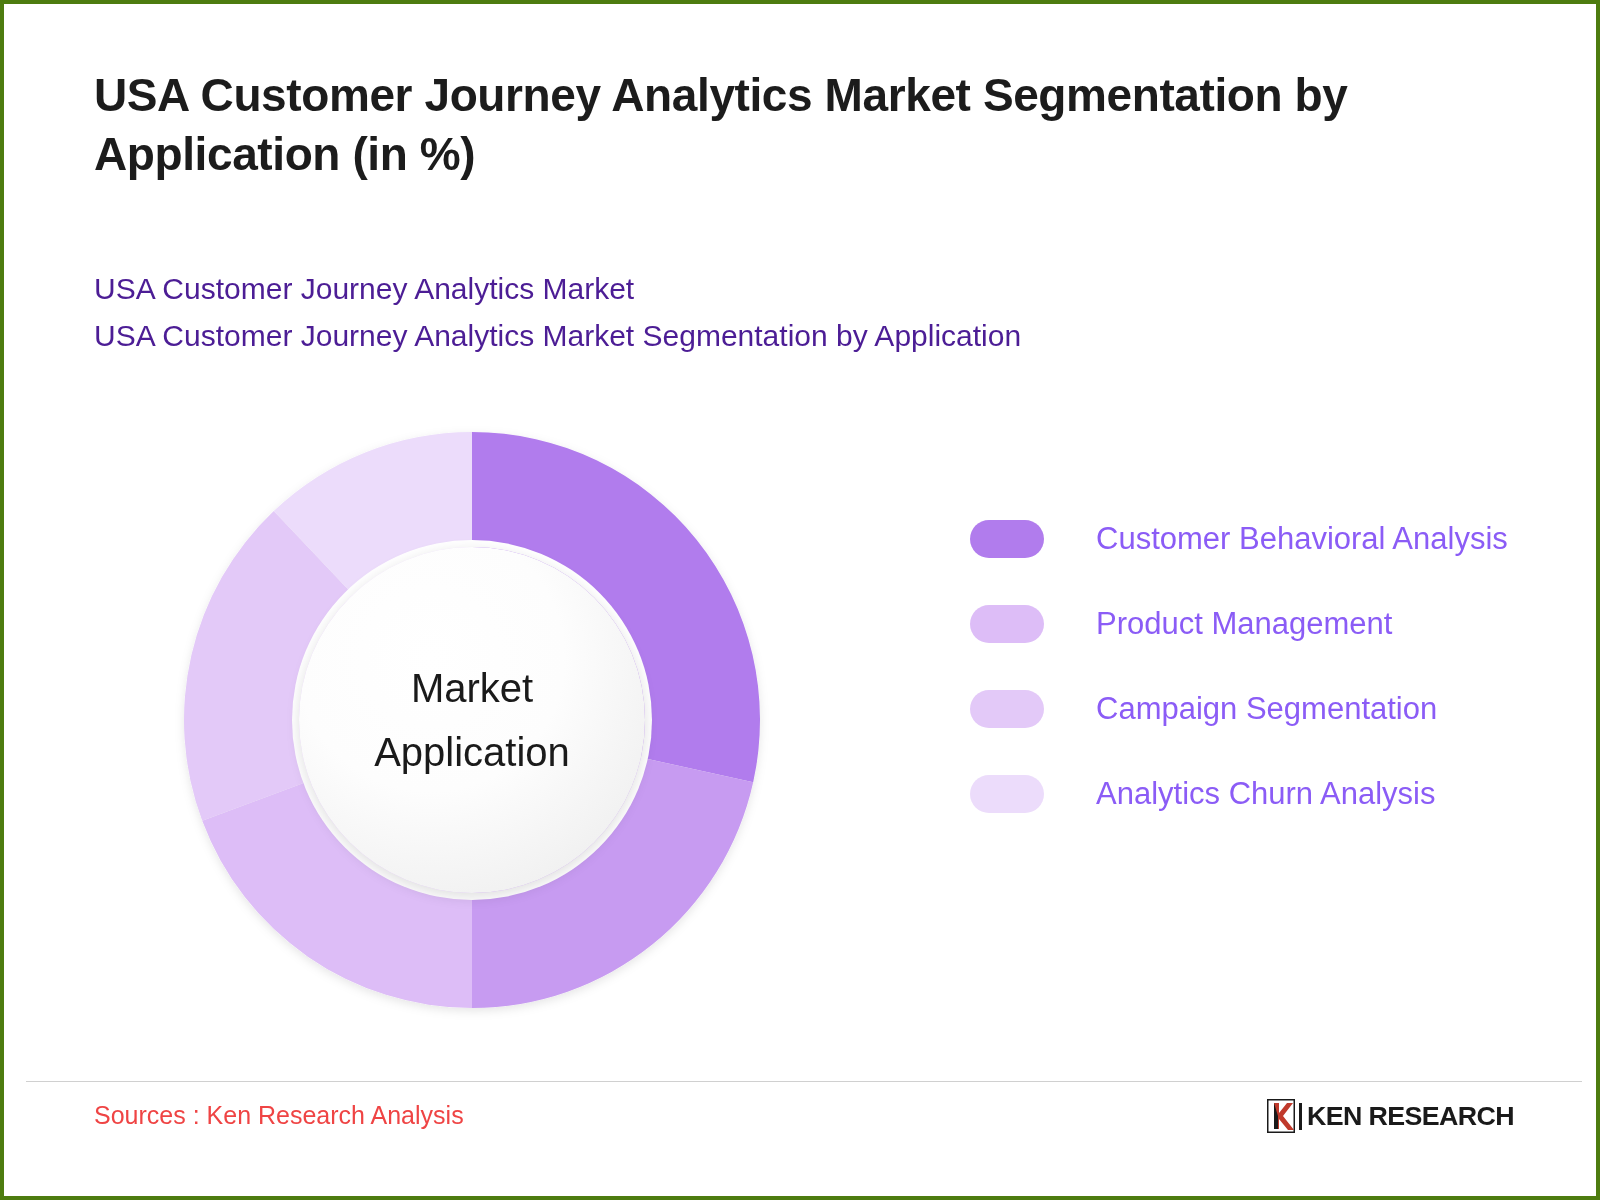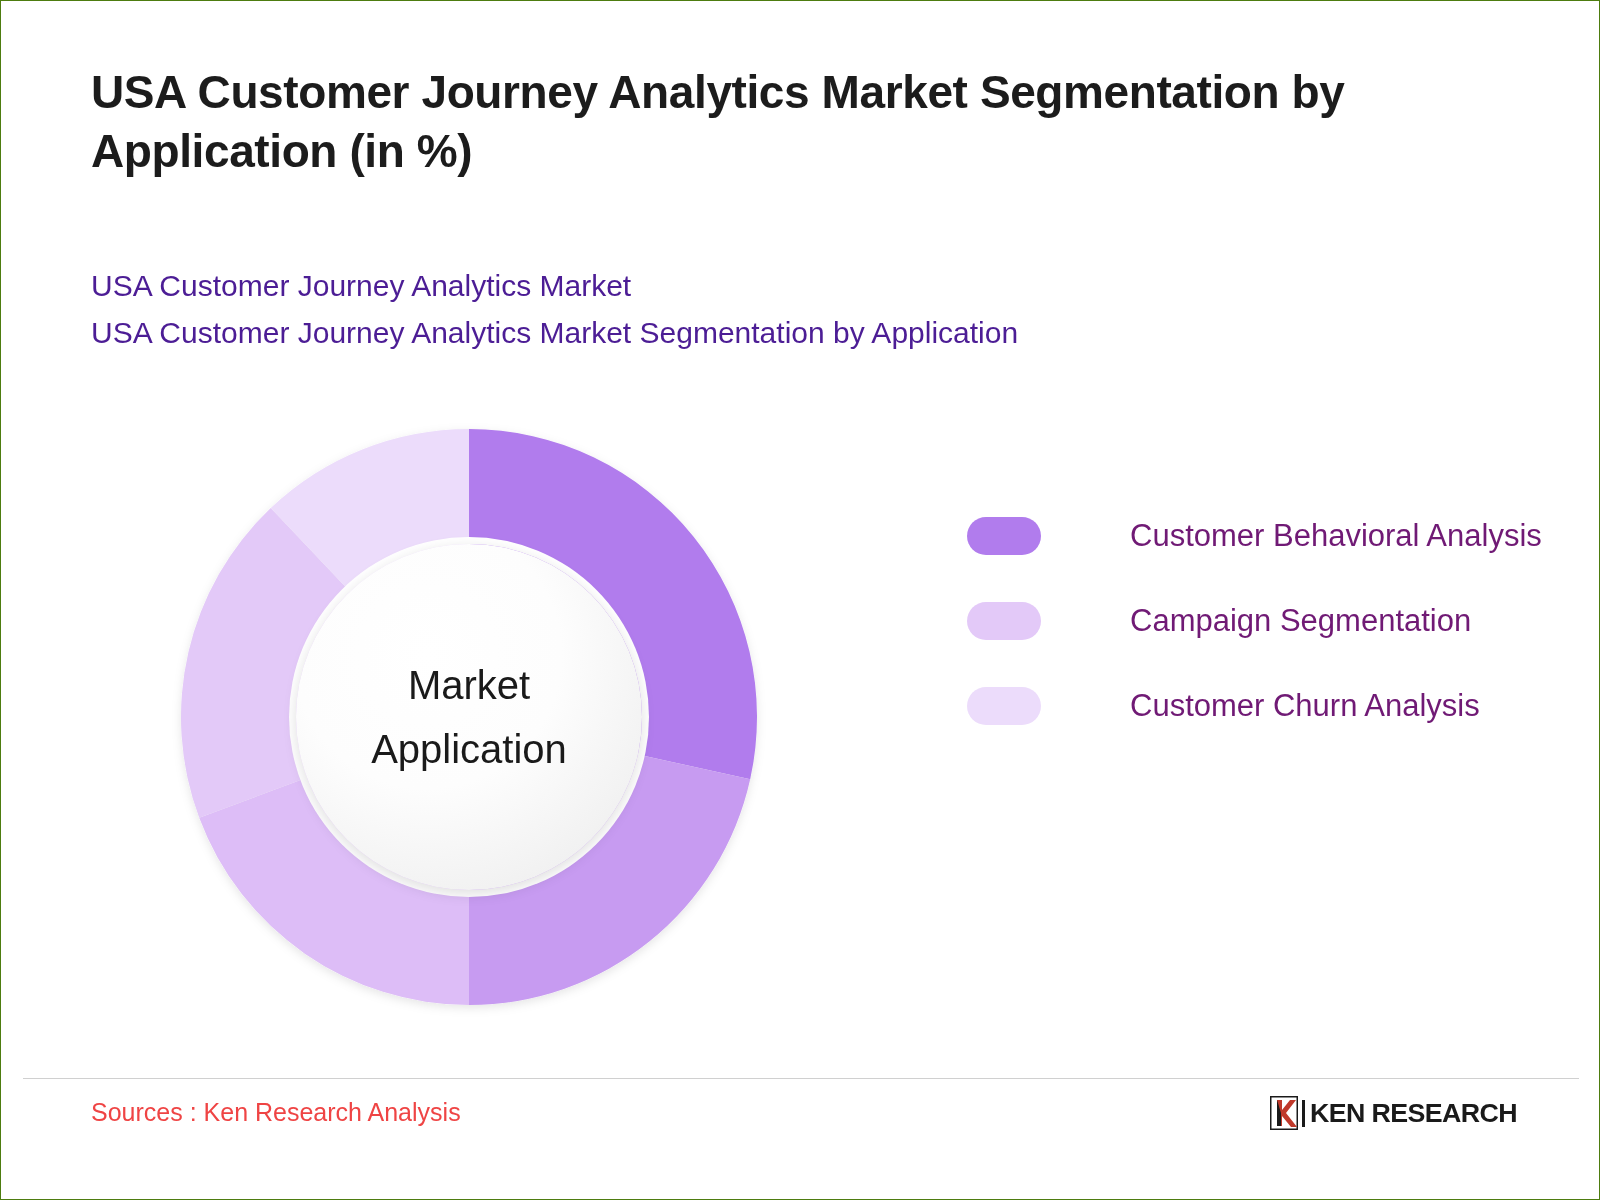--- a/index.html
+++ b/index.html
@@ -11,21 +11,21 @@
     height: 1200px;
     background: #ffffff;
     font-family: "Liberation Sans", sans-serif;
     overflow: hidden;
     position: relative;
   }
   .page {
     position: absolute;
     inset: 0;
     background: #ffffff;
-    border: 1px solid #4d7c0f;
+    border: 4px solid #4d7c0f;
     box-sizing: border-box;
   }
   .title {
     position: absolute;
     left: 90px;
     top: 62px;
     width: 1420px;
     font-size: 46px;
     font-weight: bold;
     line-height: 1.28;
@@ -92,23 +92,23 @@
     align-items: center;
     height: 85px;
   }
   .legend-swatch {
     width: 74px;
     height: 38px;
     border-radius: 19px;
     flex: 0 0 auto;
   }
   .legend-label {
-    margin-left: 89px;
+    margin-left: 52px;
     font-size: 31px;
-    color: #701a75;
+    color: #8b5cf6;
     white-space: nowrap;
   }
 
   
   .footer-rule {
     position: absolute;
     left: 22px;
     top: 1077px;
     width: 1556px;
     height: 1px;
@@ -194,26 +194,30 @@
       </div>
     </div>
   </div>
 
   <div class="legend" id="legend">
       <div class="legend-item">
         <div class="legend-swatch" style="background: rgb(177, 124, 237);"></div>
         <div class="legend-label">Customer Behavioral Analysis</div>
       </div>
       <div class="legend-item">
+        <div class="legend-swatch" style="background: rgb(221, 189, 247);"></div>
+        <div class="legend-label">Product Management</div>
+      </div>
+      <div class="legend-item">
         <div class="legend-swatch" style="background: rgb(227, 201, 248);"></div>
         <div class="legend-label">Campaign Segmentation</div>
       </div>
       <div class="legend-item">
         <div class="legend-swatch" style="background: rgb(236, 220, 251);"></div>
-        <div class="legend-label">Customer Churn Analysis</div>
+        <div class="legend-label">Analytics Churn Analysis</div>
       </div>
     </div>
 
   <div class="footer-rule"></div>
 
   <div class="footer-source">Sources : Ken Research Analysis</div>
 
   <div class="brand">
     <svg class="brand-mark" viewBox="0 0 28 34">
       <rect x="0.5" y="0.5" width="27" height="33" fill="none" stroke="#1a1a1a" stroke-width="2"></rect>

